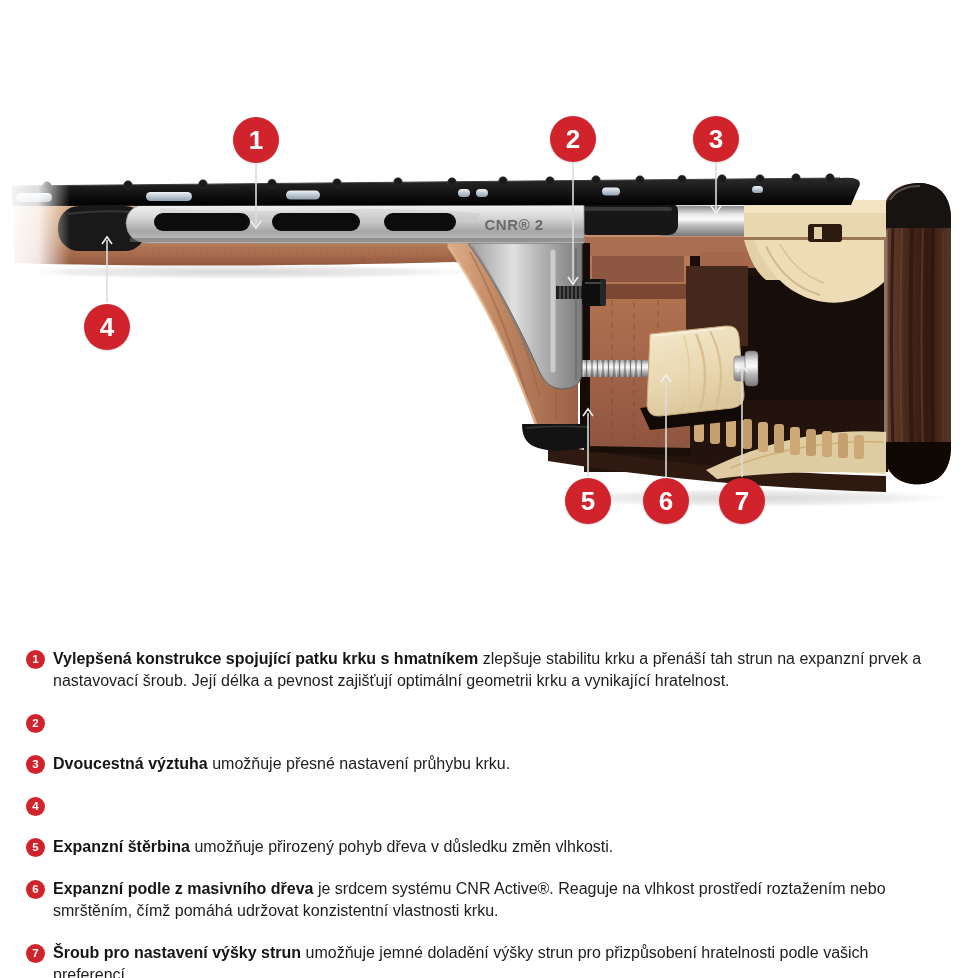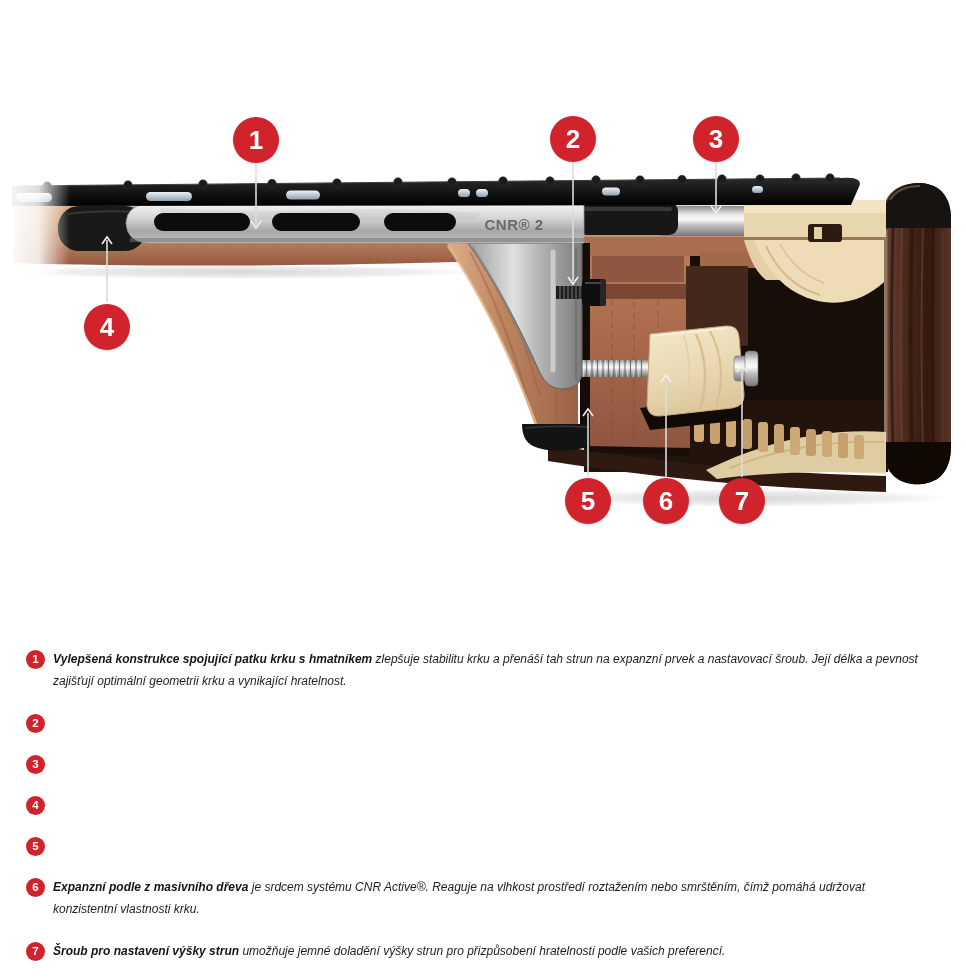--- a/index.html
+++ b/index.html
@@ -17,21 +17,21 @@
   }
   .legend{
     position:absolute;left:26px;top:648px;width:916px;margin:0;padding:0;list-style:none;
   }
   .legend li{display:flex;align-items:flex-start;margin-bottom:20px;}
   .badge{
     flex:0 0 auto;width:19px;height:19px;border-radius:50%;background:#d0232b;color:#fff;
     font-size:11.5px;font-weight:700;display:flex;align-items:center;justify-content:center;
     margin:2px 8px 0 0;line-height:1;
   }
-  .legend p{margin:0;font-size:12px;line-height:22px;max-width:872px;color:#1d1d1d;font-style:italic;}
+  .legend p{margin:0;font-size:16px;line-height:22px;max-width:872px;color:#1d1d1d;}
   .legend strong{font-weight:700;color:#151515;}
 </style>
 </head>
 <body>
 
 <div class="page">
 
   <div class="illustration">
     <svg width="966" height="620" viewBox="0 0 966 620">
       <defs>
@@ -316,26 +316,28 @@
   <ul class="legend">
     <li>
       <span class="badge">1</span>
       <p><strong>Vylepšená konstrukce spojující patku krku s hmatníkem</strong> <span>zlepšuje stabilitu krku a přenáší tah strun na expanzní prvek a nastavovací šroub. Její délka a pevnost zajišťují optimální geometrii krku a vynikající hratelnost.</span></p>
     </li>
     <li>
       <span class="badge">2</span>
     </li>
     <li>
       <span class="badge">3</span>
+      <p><strong>Dvoucestná výztuha</strong> <span>umožňuje přesné nastavení průhybu krku.</span></p>
     </li>
     <li>
       <span class="badge">4</span>
     </li>
     <li>
       <span class="badge">5</span>
+      <p><strong>Expanzní štěrbina</strong> <span>umožňuje přirozený pohyb dřeva v důsledku změn vlhkosti.</span></p>
     </li>
     <li>
       <span class="badge">6</span>
       <p><strong>Expanzní podle z masivního dřeva</strong> <span>je srdcem systému CNR Active®. Reaguje na vlhkost prostředí roztažením nebo smrštěním, čímž pomáhá udržovat konzistentní vlastnosti krku.</span></p>
     </li>
     <li>
       <span class="badge">7</span>
       <p><strong>Šroub pro nastavení výšky strun</strong> <span>umožňuje jemné doladění výšky strun pro přizpůsobení hratelnosti podle vašich preferencí.</span></p>
     </li>
   </ul>

